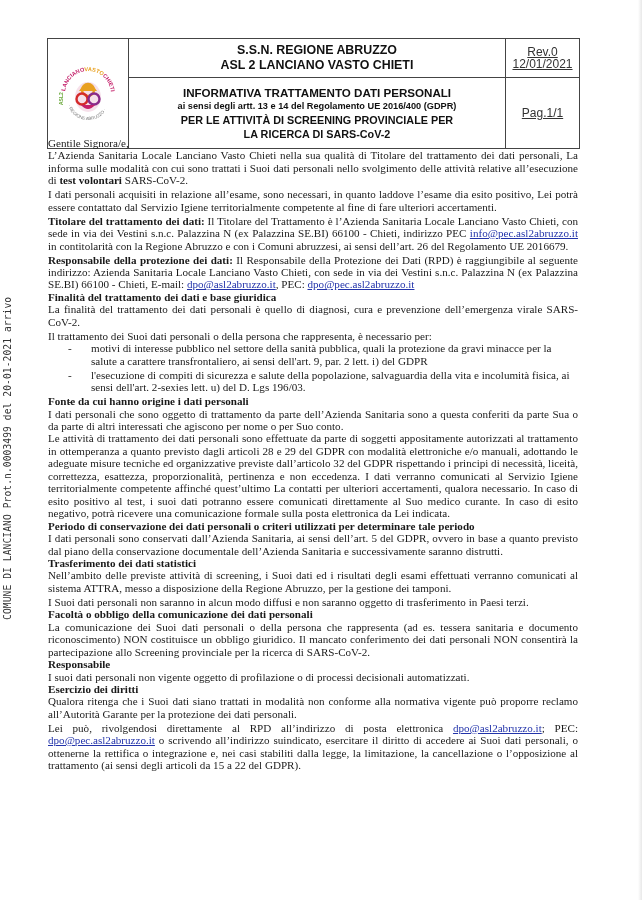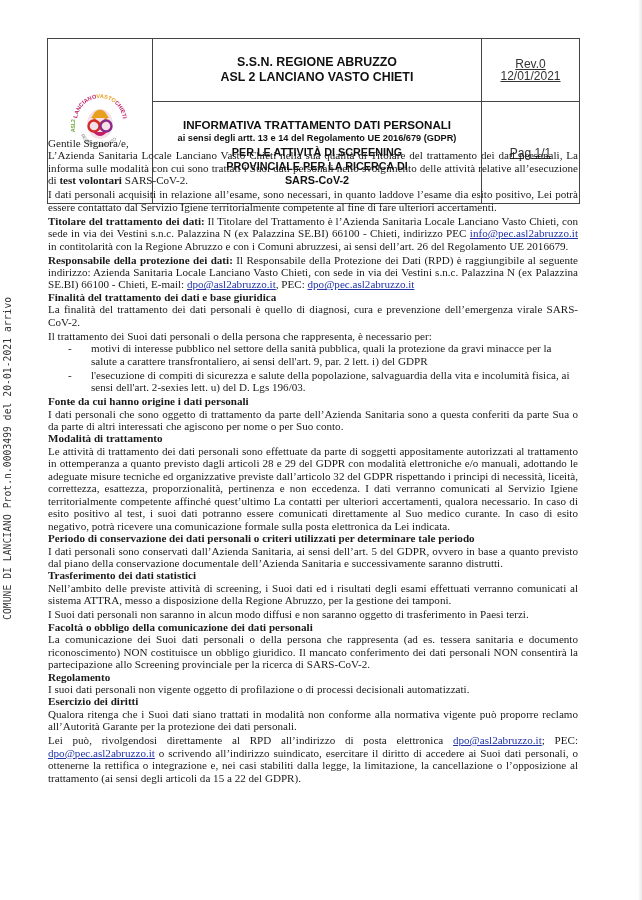--- a/index.html
+++ b/index.html
@@ -12,21 +12,21 @@
   .stamp {
     position: absolute; left: 2px; top: 620px; width: 340px; height: 14px;
     transform-origin: 0 0; transform: rotate(-90deg);
     font-family: "DejaVu Sans Mono", monospace; font-size: 9.6px; color: #333; white-space: nowrap;
     letter-spacing: 0.1px;
   }
   table.hdr {
     position: absolute; left: 47px; top: 38px; width: 533px; height: 111px;
     border-collapse: collapse; font-family: "Liberation Sans", sans-serif;
   }
-  table.hdr td { border: 1.3px solid #444; padding: 16px; text-align: center; vertical-align: middle; }
+  table.hdr td { border: 1.3px solid #444; padding: 4px; text-align: center; vertical-align: middle; }
   td.logo-cell { width: 72px; }
   td.right-cell { width: 65px; font-size: 12px; color: #333; line-height: 12px; text-decoration: underline; }
   .t1 { font-weight: bold; font-size: 12.4px; line-height: 15px; color: #111; }
   .t2 { font-weight: bold; font-size: 11.6px; line-height: 14px; color: #111; }
   .t3 { font-weight: bold; font-size: 9.2px; line-height: 13px; color: #111; }
   .t4 { font-weight: bold; font-size: 10.8px; line-height: 14px; color: #111; }
   .logo { width: 66px; height: 66px; margin: 0 auto; display: block; }
   .body-text {
     position: absolute; left: 48px; top: 137px; width: 530px;
     font-size: 11.1px; line-height: 12.45px; text-align: justify;
@@ -76,21 +76,21 @@
       <div class="t1">ASL 2 LANCIANO VASTO CHIETI</div>
     </td>
     <td class="right-cell">
       <div>Rev.0</div>
       <div>12/01/2021</div>
     </td>
   </tr>
   <tr>
     <td>
       <div class="t2">INFORMATIVA TRATTAMENTO DATI PERSONALI</div>
-      <div class="t3">ai sensi degli artt. 13 e 14 del Regolamento UE 2016/679 (GDPR)</div>
+      <div class="t3">ai sensi degli artt. 13 e 14 del Regolamento UE 2016/400 (GDPR)</div>
       <div class="t4" style="padding:0 40px">PER LE ATTIVITÀ DI SCREENING PROVINCIALE PER LA RICERCA DI SARS-CoV-2</div>
     </td>
     <td class="right-cell">
       <div>Pag.1/1</div>
     </td>
   </tr>
 </tbody>
   </table>
 
 <div class="body-text">
@@ -107,32 +107,31 @@
   <p class="gap">Il trattamento dei Suoi dati personali o della persona che rappresenta, è necessario per:</p>
   <ul class="dash">
     <li><span class="bullet">-</span><span>motivi di interesse pubblico nel settore della sanità pubblica, quali la protezione da gravi minacce per la salute a carattere transfrontaliero, ai sensi dell'art. 9, par. 2 lett. i) del GDPR</span></li>
     <li class="gap"><span class="bullet">-</span><span>l'esecuzione di compiti di sicurezza e salute della popolazione, salvaguardia della vita e incolumità fisica, ai sensi dell'art. 2-sexies lett. u) del D. Lgs 196/03.</span></li>
     <li class="gap"><span class="bullet">-</span></li>
   </ul>
 
   <p class="h">Fonte da cui hanno origine i dati personali</p>
   <p>I dati personali che sono oggetto di trattamento da parte dell’Azienda Sanitaria sono a questa conferiti da parte Sua o da parte di altri interessati che agiscono per nome o per Suo conto.</p>
 
-  <p class="h">Modalità di trattamento</p>
   <p>Le attività di trattamento dei dati personali sono effettuate da parte di soggetti appositamente autorizzati al trattamento in ottemperanza a quanto previsto dagli articoli 28 e 29 del GDPR con modalità elettroniche e/o manuali, adottando le adeguate misure tecniche ed organizzative previste dall’articolo 32 del GDPR rispettando i principi di necessità, liceità, correttezza, esattezza, proporzionalità, pertinenza e non eccedenza. I dati verranno comunicati al Servizio Igiene territorialmente competente affinché quest’ultimo La contatti per ulteriori accertamenti, qualora necessario. In caso di esito positivo al test, i suoi dati potranno essere comunicati direttamente al Suo medico curante. In caso di esito negativo, potrà ricevere una comunicazione formale sulla posta elettronica da Lei indicata.</p>
 
   <p class="h">Periodo di conservazione dei dati personali o criteri utilizzati per determinare tale periodo</p>
   <p>I dati personali sono conservati dall’Azienda Sanitaria, ai sensi dell’art. 5 del GDPR, ovvero in base a quanto previsto dal piano della conservazione documentale dell’Azienda Sanitaria e successivamente saranno distrutti.</p>
 
   <p class="h">Trasferimento dei dati statistici</p>
   <p>Nell’ambito delle previste attività di screening, i Suoi dati ed i risultati degli esami effettuati verranno comunicati al sistema ATTRA, messo a disposizione della Regione Abruzzo, per la gestione dei tamponi.</p>
   <p class="gap">I Suoi dati personali non saranno in alcun modo diffusi e non saranno oggetto di trasferimento in Paesi terzi.</p>
 
   <p class="h">Facoltà o obbligo della comunicazione dei dati personali</p>
   <p>La comunicazione dei Suoi dati personali o della persona che rappresenta (ad es. tessera sanitaria e documento riconoscimento) NON costituisce un obbligo giuridico. Il mancato conferimento dei dati personali NON consentirà la partecipazione allo Screening provinciale per la ricerca di SARS-CoV-2.</p>
 
-  <p class="h">Regolamento</p>
+  <p class="h">Responsabile</p>
   <p>I suoi dati personali non vigente oggetto di profilazione o di processi decisionali automatizzati.</p>
 
   <p class="h">Esercizio dei diritti</p>
   <p>Qualora ritenga che i Suoi dati siano trattati in modalità non conforme alla normativa vigente può proporre reclamo all’Autorità Garante per la protezione dei dati personali.</p>
   <p class="gap"><span>Lei può, rivolgendosi direttamente al RPD all’indirizzo di posta elettronica </span><a class="lnk">dpo@asl2abruzzo.it</a><span>; PEC: </span><a class="lnk">dpo@pec.asl2abruzzo.it</a><span> o scrivendo all’indirizzo suindicato, esercitare il diritto di accedere ai Suoi dati personali, o ottenerne la rettifica o integrazione e, nei casi stabiliti dalla legge, la limitazione, la cancellazione o l’opposizione al trattamento (ai sensi degli articoli da 15 a 22 del GDPR).</span></p>
 </div>
 
 </body></html>

